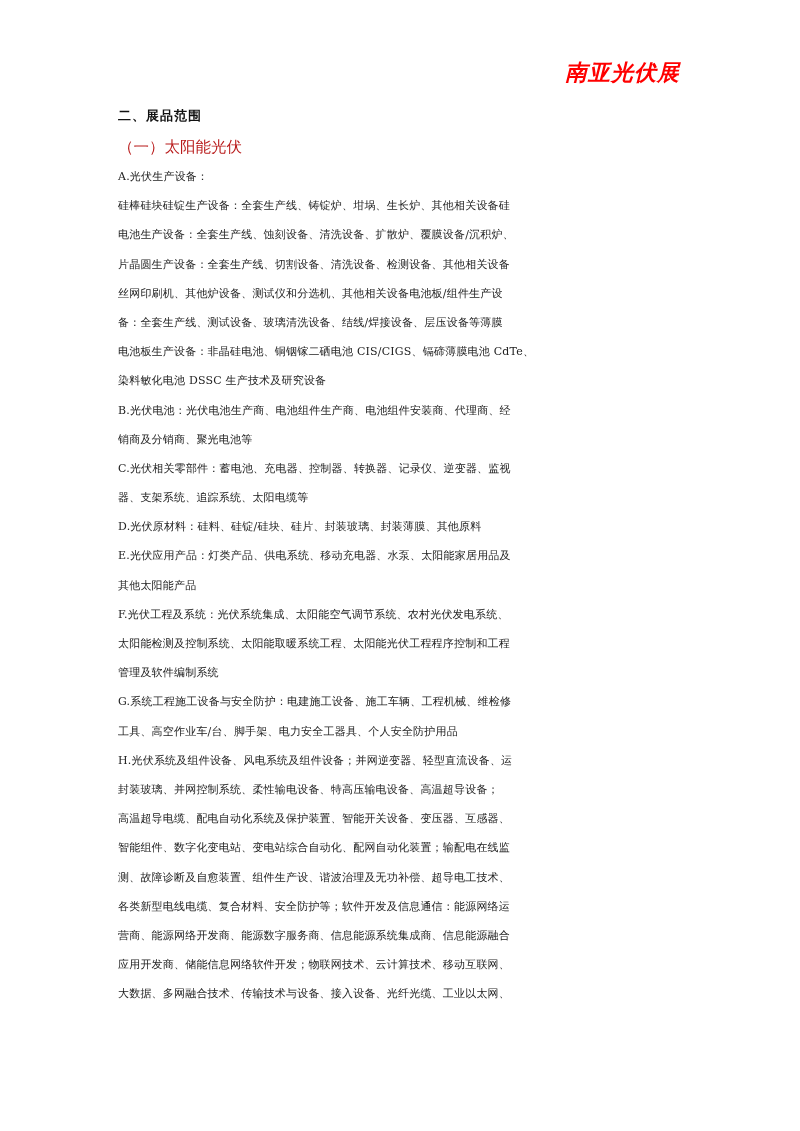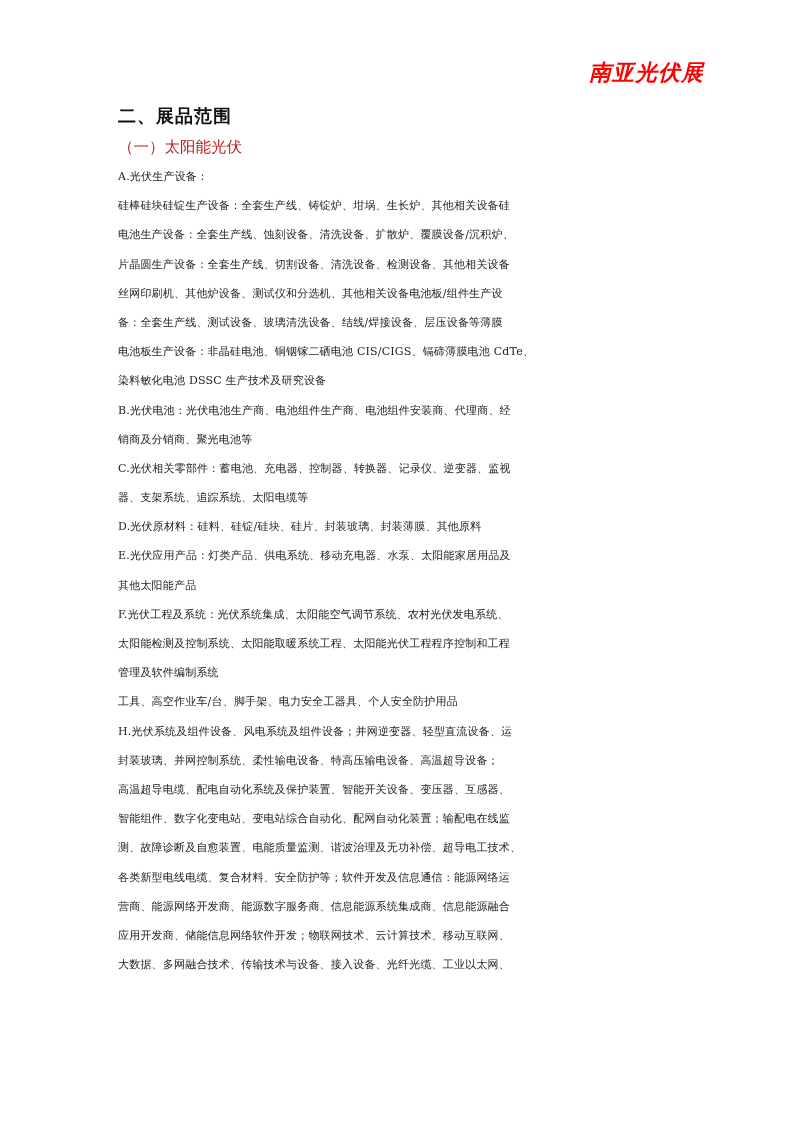--- a/index.html
+++ b/index.html
@@ -26,31 +26,30 @@
       position: absolute;
       top: 58px;
       left: 565px;
       font-family: "DejaVu Sans", "Liberation Sans", sans-serif;
       font-size: 22px;
       font-weight: bold;
       font-style: italic;
       color: #ff0000;
       letter-spacing: 1px;
       white-space: nowrap;
-      margin-left: 24px;
     }
     .content {
       position: absolute;
       left: 118px;
       top: 100px;
       width: 570px;
     }
     .section-title {
       font-family: "DejaVu Sans", "Liberation Sans", sans-serif;
-      font-size: 18px;
+      font-size: 13px;
       font-weight: bold;
       color: #111111;
       height: 32px;
       line-height: 32px;
       white-space: nowrap;
       letter-spacing: 1px;
     }
     .subsection-title {
       font-size: 15.5px;
       height: 30px;
@@ -89,25 +88,26 @@
     <div class="line">B.光伏电池：光伏电池生产商、电池组件生产商、电池组件安装商、代理商、经</div>
     <div class="line">销商及分销商、聚光电池等</div>
     <div class="line">C.光伏相关零部件：蓄电池、充电器、控制器、转换器、记录仪、逆变器、监视</div>
     <div class="line">器、支架系统、追踪系统、太阳电缆等</div>
     <div class="line">D.光伏原材料：硅料、硅锭/硅块、硅片、封装玻璃、封装薄膜、其他原料</div>
     <div class="line">E.光伏应用产品：灯类产品、供电系统、移动充电器、水泵、太阳能家居用品及</div>
     <div class="line">其他太阳能产品</div>
     <div class="line">F.光伏工程及系统：光伏系统集成、太阳能空气调节系统、农村光伏发电系统、</div>
     <div class="line">太阳能检测及控制系统、太阳能取暖系统工程、太阳能光伏工程程序控制和工程</div>
     <div class="line">管理及软件编制系统</div>
+    <div class="line">G.系统工程施工设备与安全防护：电建施工设备、施工车辆、工程机械、维检修</div>
     <div class="line">工具、高空作业车/台、脚手架、电力安全工器具、个人安全防护用品</div>
     <div class="line">H.光伏系统及组件设备、风电系统及组件设备；并网逆变器、轻型直流设备、运</div>
     <div class="line">封装玻璃、并网控制系统、柔性输电设备、特高压输电设备、高温超导设备；</div>
     <div class="line">高温超导电缆、配电自动化系统及保护装置、智能开关设备、变压器、互感器、</div>
     <div class="line">智能组件、数字化变电站、变电站综合自动化、配网自动化装置；输配电在线监</div>
-    <div class="line">测、故障诊断及自愈装置、电能质量监测、谐波治理及无功补偿、超导电工技术、</div>
+    <div class="line">测、故障诊断及自愈装置、组件生产设、谐波治理及无功补偿、超导电工技术、</div>
     <div class="line">各类新型电线电缆、复合材料、安全防护等；软件开发及信息通信：能源网络运</div>
     <div class="line">营商、能源网络开发商、能源数字服务商、信息能源系统集成商、信息能源融合</div>
     <div class="line">应用开发商、储能信息网络软件开发；物联网技术、云计算技术、移动互联网、</div>
     <div class="line">大数据、多网融合技术、传输技术与设备、接入设备、光纤光缆、工业以太网、</div>
   </div>
 
 </div>
 
 </body></html>

